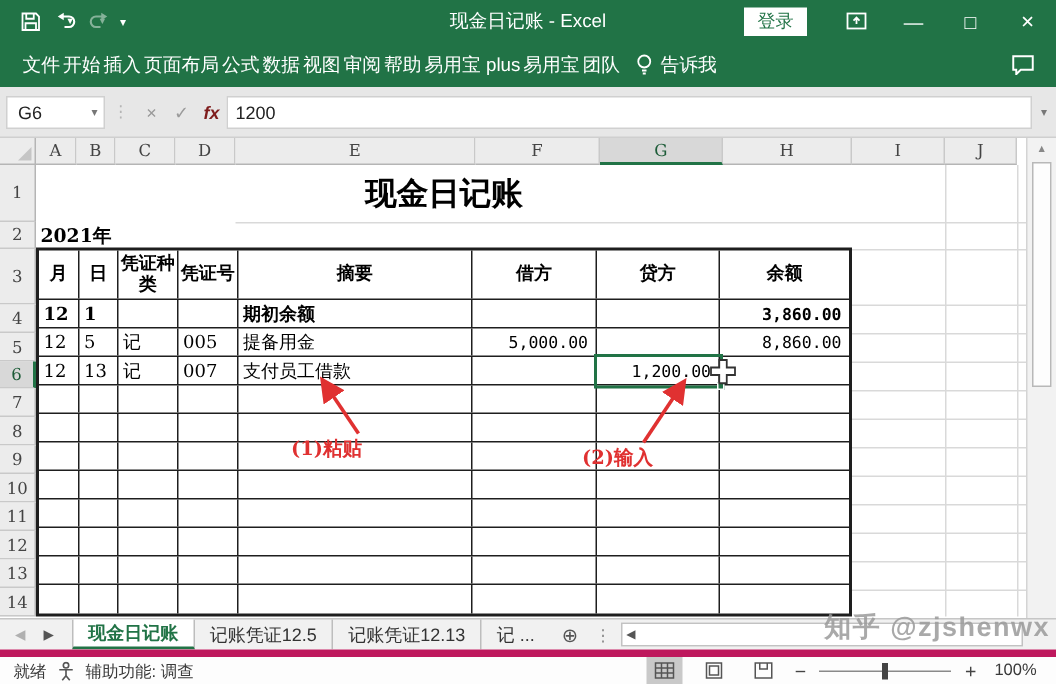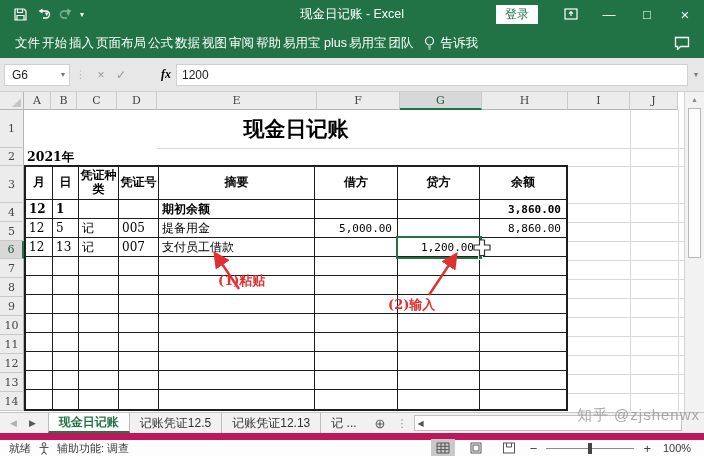--- a/index.html
+++ b/index.html
@@ -28,21 +28,21 @@
   .ribbon-end { margin-left:auto; padding-right:14px; display:flex; align-items:center; }
 
   
   .fbar { position:absolute; top:58px; left:0; width:704px; height:34px; background:#e7e7e7;
           border-bottom:1px solid #cfcfcf; display:flex; align-items:center; padding:0 0 0 4px; }
   .namebox { width:66px; height:22px; background:#fff; border:1px solid #d0d0d0; display:flex;
              align-items:center; font-size:12px; padding-left:7px; color:#222; }
   .namebox .dd { margin-left:auto; font-size:8px; color:#777; padding-right:4px; }
   .fsep { color:#b5b5b5; font-size:11px; padding:0 5px; }
   .fbtn { width:20px; text-align:center; color:#9a9a9a; font-size:12px; }
-  .fx { font-style:italic; font-family:Liberation Serif, serif; color:#000000; font-weight:bold;margin-left:25px; }
+  .fx { font-style:italic; font-family:Liberation Sans, sans-serif; color:#7f1d1d; font-weight:bold; }
   .finput { flex:1; height:22px; background:#fff; border:1px solid #d0d0d0; font-size:12px;
             display:flex; align-items:center; padding-left:5px; color:#222; }
   .fexpand { width:16px; text-align:center; color:#777; font-size:8px; }
 
   
   .grid { position:absolute; top:92px; left:0; width:684px; height:320px; background:#fff; overflow:hidden; }
   .corner { position:absolute; left:0; top:0; width:24px; height:18px; background:#ececec;
             border-right:1px solid #b5b5b5; border-bottom:1px solid #b5b5b5; }
   .corner:after { content:""; position:absolute; right:2px; bottom:2px; border-left:9px solid transparent;
                   border-bottom:9px solid #c5c5c5; }
@@ -102,26 +102,26 @@
   .nav { display:flex; align-items:center; gap:12px; padding:0 12px 0 10px; }
   .nav span { font-size:9px; color:#555; }
   .nav .dis { color:#b0b0b0; }
   .stab { display:flex; align-items:center; padding:0 10px; border-right:1px solid #bdbdbd; white-space:nowrap; }
   .stab.active { background:#fff; color:#217346; font-weight:bold; border-bottom:2px solid #217346;
                  border-left:1px solid #bdbdbd; }
   .addsheet { display:flex; align-items:center; padding:0 8px; color:#555; font-size:13px; }
   .tabmore { display:flex; align-items:center; color:#888; font-size:11px; padding:0 3px; }
   .hscroll { flex:1; margin:2px 22px 2px 4px; background:#fff; border:1px solid #c2c2c2; position:relative; }
   .hs-btn { position:absolute; left:2px; top:50%; transform:translateY(-50%); font-size:8px; color:#555; }
-  .watermark { position:absolute; top:406px; left:508px; width:192px; text-align:right; font-size:15px;
-               font-weight:normal; color:#9b9b9b; opacity:.85; letter-spacing:1px; z-index:5; }
+  .watermark { position:absolute; top:406px; left:508px; width:192px; text-align:right; font-size:18px;
+               font-weight:bold; color:#9b9b9b; opacity:.85; letter-spacing:1px; z-index:5; }
 
   
   .statusbar { position:absolute; top:433px; left:0; width:704px; height:23px; background:#fdfdfd;
-               border-top:7px solid #be185d; display:flex; align-items:center; font-size:11px; color:#3a3a3a; }
+               border-top:5px solid #be185d; display:flex; align-items:center; font-size:11px; color:#3a3a3a; }
   .sb-left { display:flex; align-items:center; gap:7px; padding-left:9px; }
   .sb-right { margin-left:auto; display:flex; align-items:center; gap:9px; padding-right:10px; }
   .viewbtn { width:24px; height:18px; display:flex; align-items:center; justify-content:center; }
   .viewbtn.pressed { background:#c9c9c9; }
   .zoomtrack { width:88px; height:1px; background:#8a8a8a; position:relative; }
   .zoomthumb { position:absolute; left:42px; top:-5px; width:4px; height:11px; background:#444; }
   .zsign { font-size:13px; color:#444; }
   .zoomPct { width:34px; text-align:center; }
 </style>
 </head>
@@ -389,21 +389,21 @@
 
     <svg class="overlay" width="684" height="320">
       <defs>
         <marker id="arrhead" markerWidth="7" markerHeight="7" refX="5" refY="3.5" orient="auto">
           <path d="M0,0 L7,3.5 L0,7 z" fill="#e03131"></path>
         </marker>
       </defs>
       <line x1="239" y1="197" x2="216" y2="163" stroke="#e03131" stroke-width="2.4" marker-end="url(#arrhead)"></line>
       <line x1="429" y1="203" x2="455" y2="164" stroke="#e03131" stroke-width="2.4" marker-end="url(#arrhead)"></line>
     </svg>
-    <div class="ann" style="left:194px;top:180px;margin-left:24px;">(1)粘贴</div>
+    <div class="ann" style="left:194px;top:198px;">(1)粘贴</div>
     <div class="ann" style="left:388px;top:204px;">(2)输入</div>
 
     <svg class="abs" style="left:472px;top:147px;" width="20" height="18" viewBox="0 0 20 18">
       <path d="M7.5 1 h5 v5 h5.5 v5 h-5.5 v5.5 h-5 V11 H2 V6 h5.5 z" fill="#fff" stroke="#333" stroke-width="1.2"></path>
     </svg>
   </div>
 
   <div class="vscroll">
     <div class="vs-btn" style="top:1px;">▲</div>
     <div class="vs-thumb"></div>

